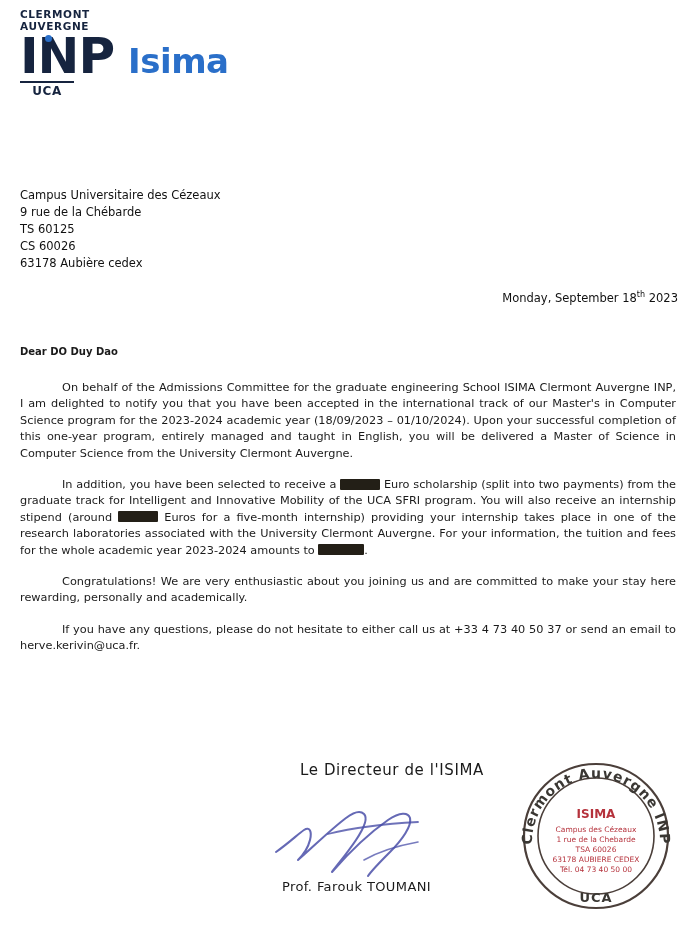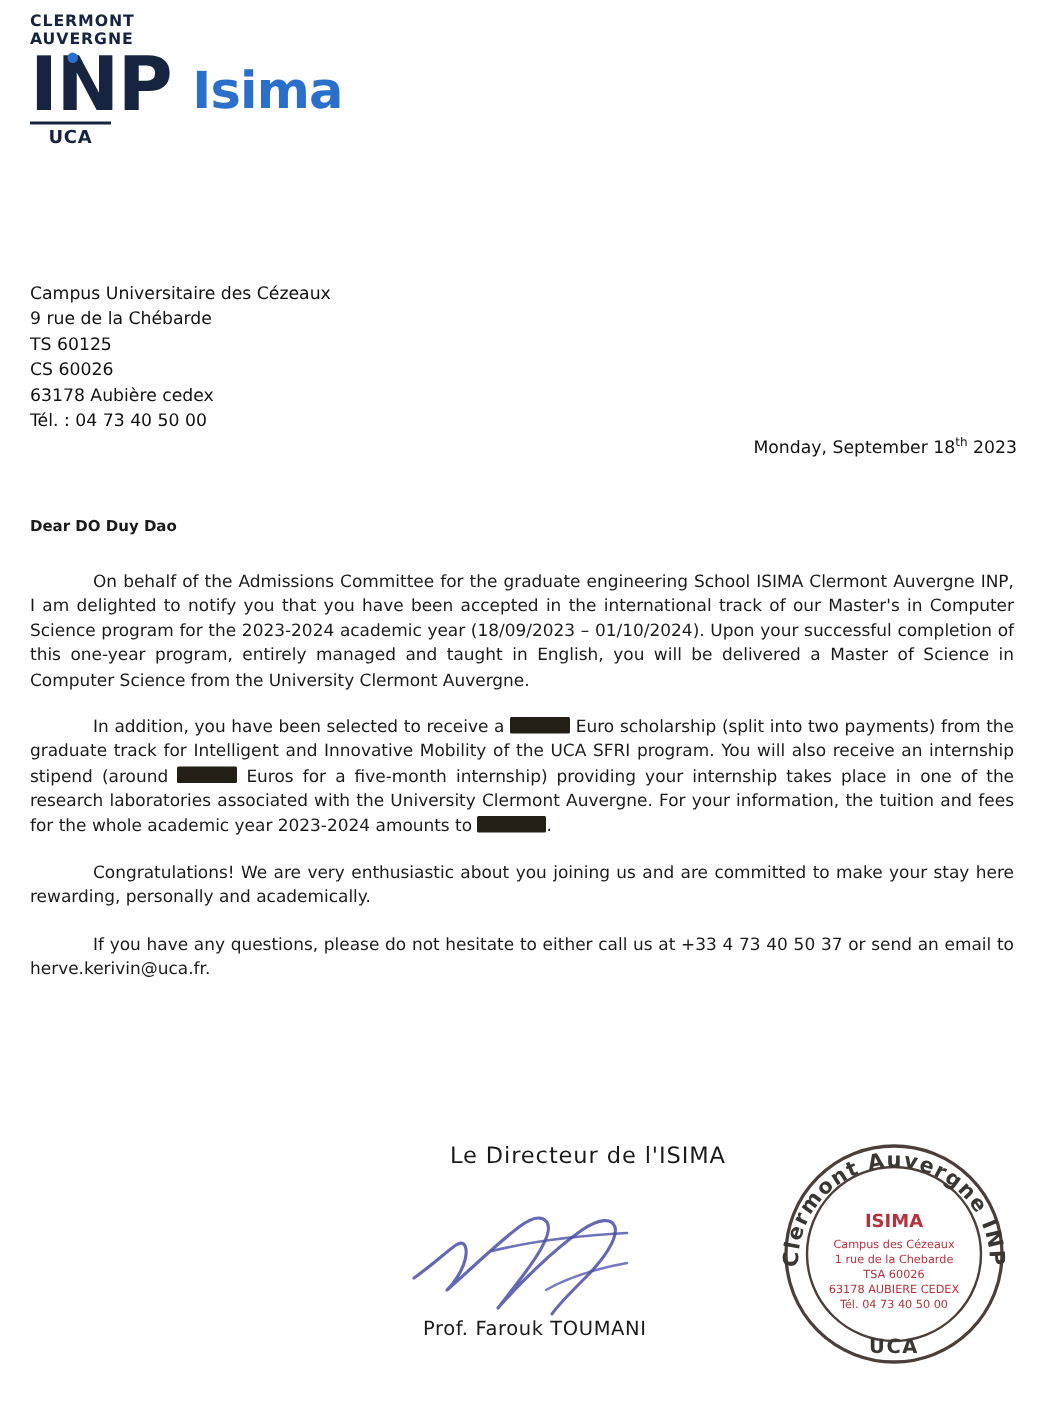--- a/index.html
+++ b/index.html
@@ -182,21 +182,20 @@
   </div>
   <div class="lh-uca">UCA</div>
 </div>
 
 <div class="address">
   <div>Campus Universitaire des Cézeaux</div>
   <div>9 rue de la Chébarde</div>
   <div>TS 60125</div>
   <div>CS 60026</div>
   <div>63178 Aubière cedex</div>
-  <div>Tél. : 04 73 40 50 00</div>
 </div>
 
 <div class="date">
   <span>Monday, September 18</span><sup>th</sup><span> 2023</span>
 </div>
 
 <div class="salutation">Dear DO Duy Dao</div>
 
 <div class="body">
   <p>On behalf of the Admissions Committee for the graduate engineering School ISIMA Clermont Auvergne INP, I am delighted to notify you that you have been accepted in the international track of our Master's in Computer Science program for the 2023-2024 academic year (18/09/2023 – 01/10/2024). Upon your successful completion of this one-year program, entirely managed and taught in English, you will be delivered a Master of Science in Computer Science from the University Clermont Auvergne.</p>

